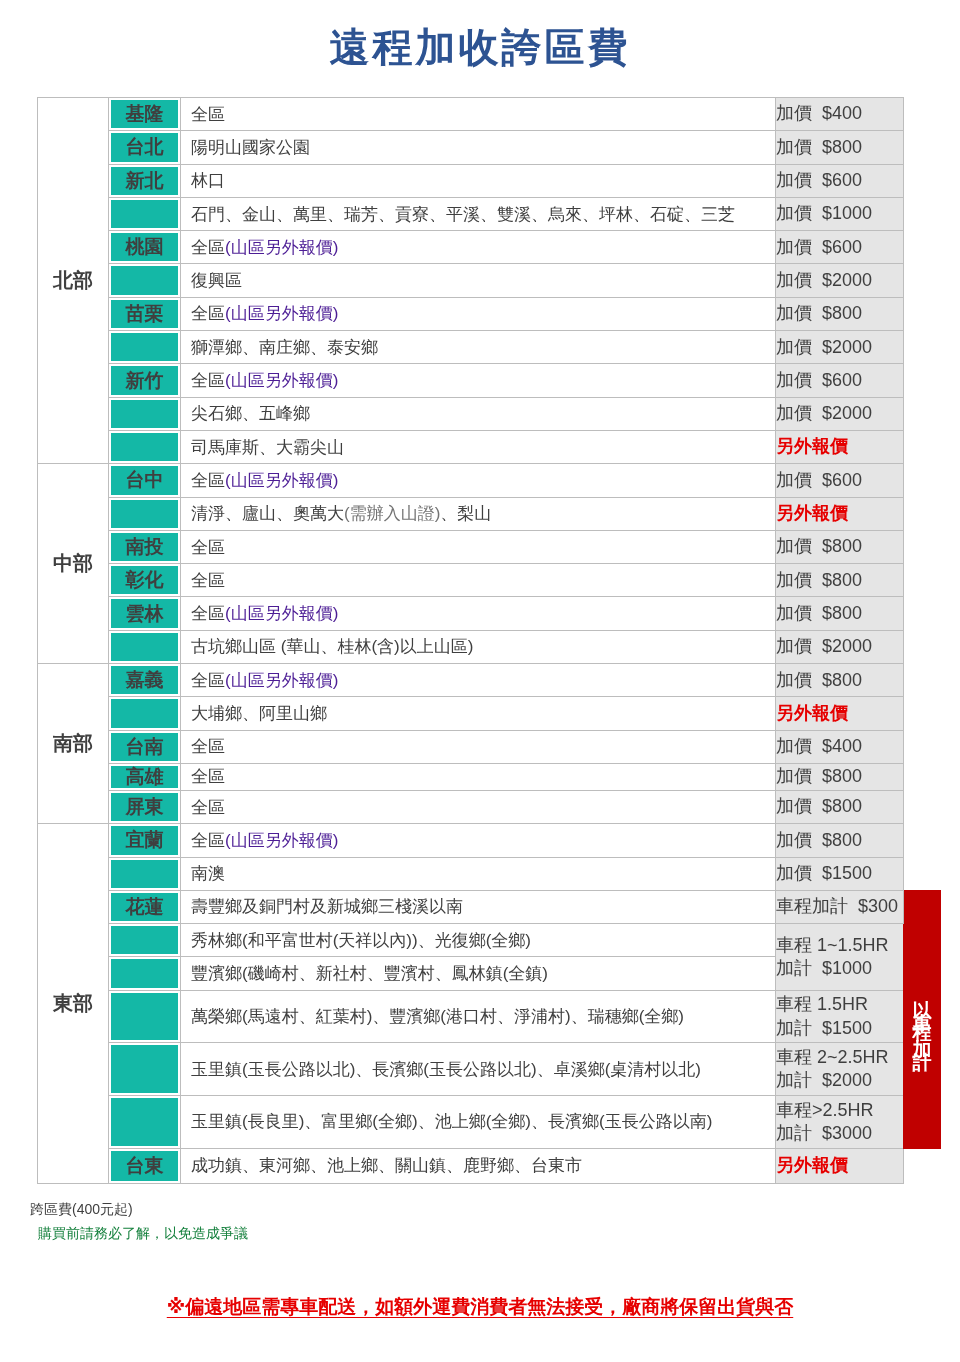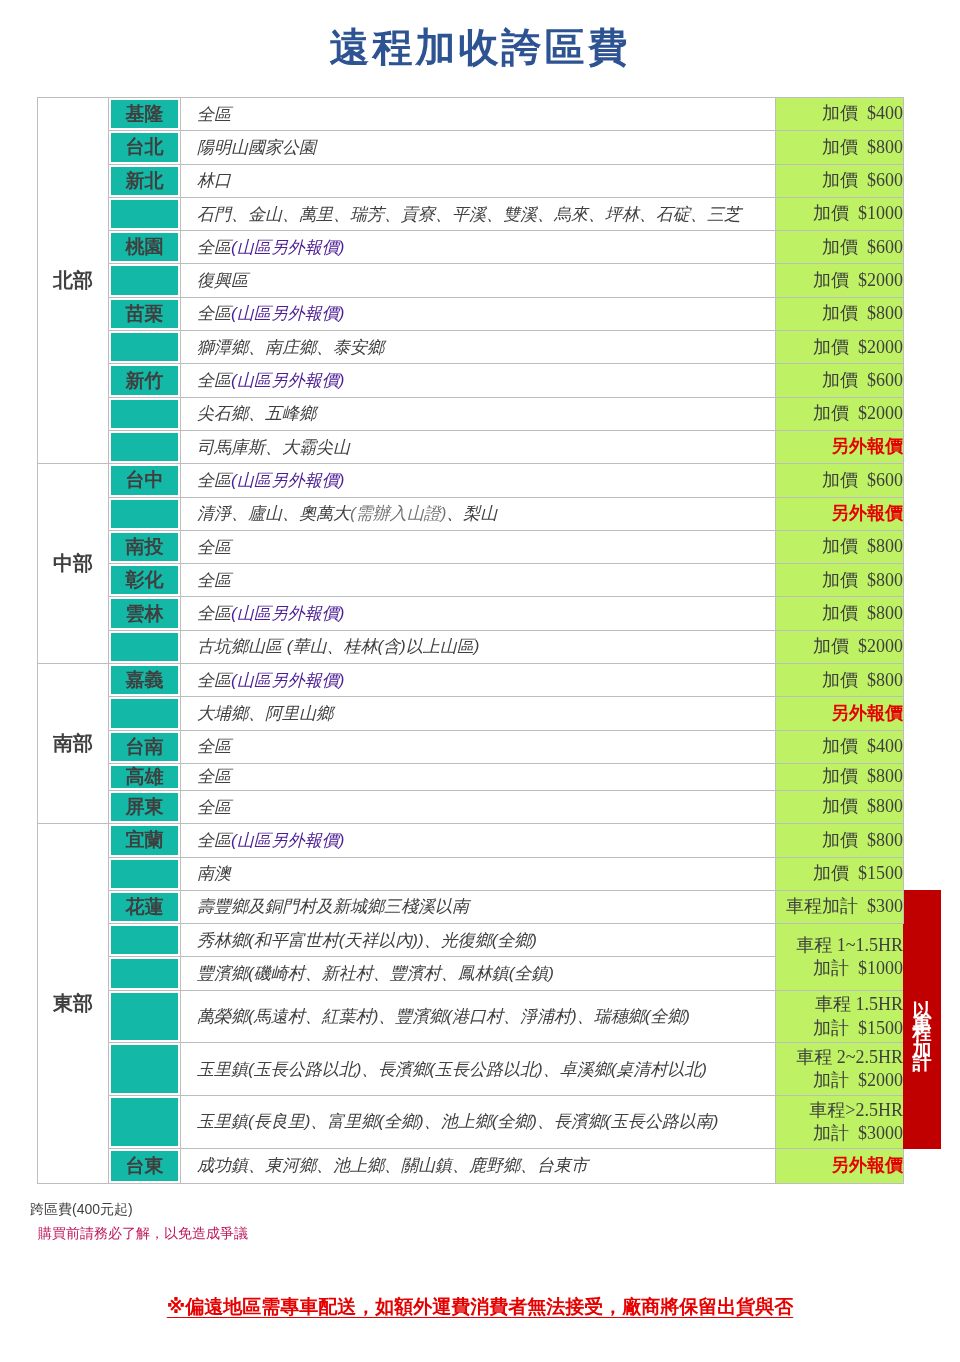--- a/index.html
+++ b/index.html
@@ -18,34 +18,34 @@
   }
   .fee-table td {
     border:1px solid #BDBDBD; vertical-align:middle;
     font-size:17px; overflow:hidden; padding:0;
   }
   td.region-cell { text-align:center; font-size:20px; font-weight:600; background:#ffffff; }
   td.county-cell {
     text-align:center; font-size:19px; font-weight:600;
     background:#14b8a6; box-shadow:inset 0 0 0 2px #ffffff;
   }
-  td.area-cell { background:#ffffff; padding-left:16px;font-style:italic; }
-  td.price-cell { background:#bef264; text-align:right; font-size:18px; line-height:1.3;font-family:Liberation Serif, serif; }
+  td.area-cell { background:#ffffff; padding-left:10px; }
+  td.price-cell { background:#e5e5e5; text-align:left; font-size:18px; line-height:1.3; }
   td.price-cell .pline { white-space:pre; }
   td.price-cell.red { color:#E60000; font-weight:bold; }
   .c-red { color:#4c1d95; }
   .c-green { color:#737373; }
   td.sb-none { border:none; background:transparent; }
   td.sidebar-bar { background:#C00000; border:1px solid #C00000; text-align:center; }
   td.sidebar-bar .vtext {
     writing-mode:vertical-rl; display:inline-block;
     color:#ffffff; font-size:19px; font-weight:600; letter-spacing:13px;
   }
   .footer { position:absolute; left:30px; top:1197px; font-size:14px; line-height:24px; }
-  .footer .red-line { color:#be185d;padding-left:8px; }
+  .footer .red-line { color:#15803d;padding-left:8px; }
   .bottom-note {
     position:absolute; top:1294px; left:0; width:100%;
     text-align:center; color:#E60000; font-weight:bold; font-size:19px;
     text-decoration:underline; text-underline-offset:4px;
   }
 </style>
 </head>
 <body>
 
 <div class="page-title">遠程加收誇區費</div>

